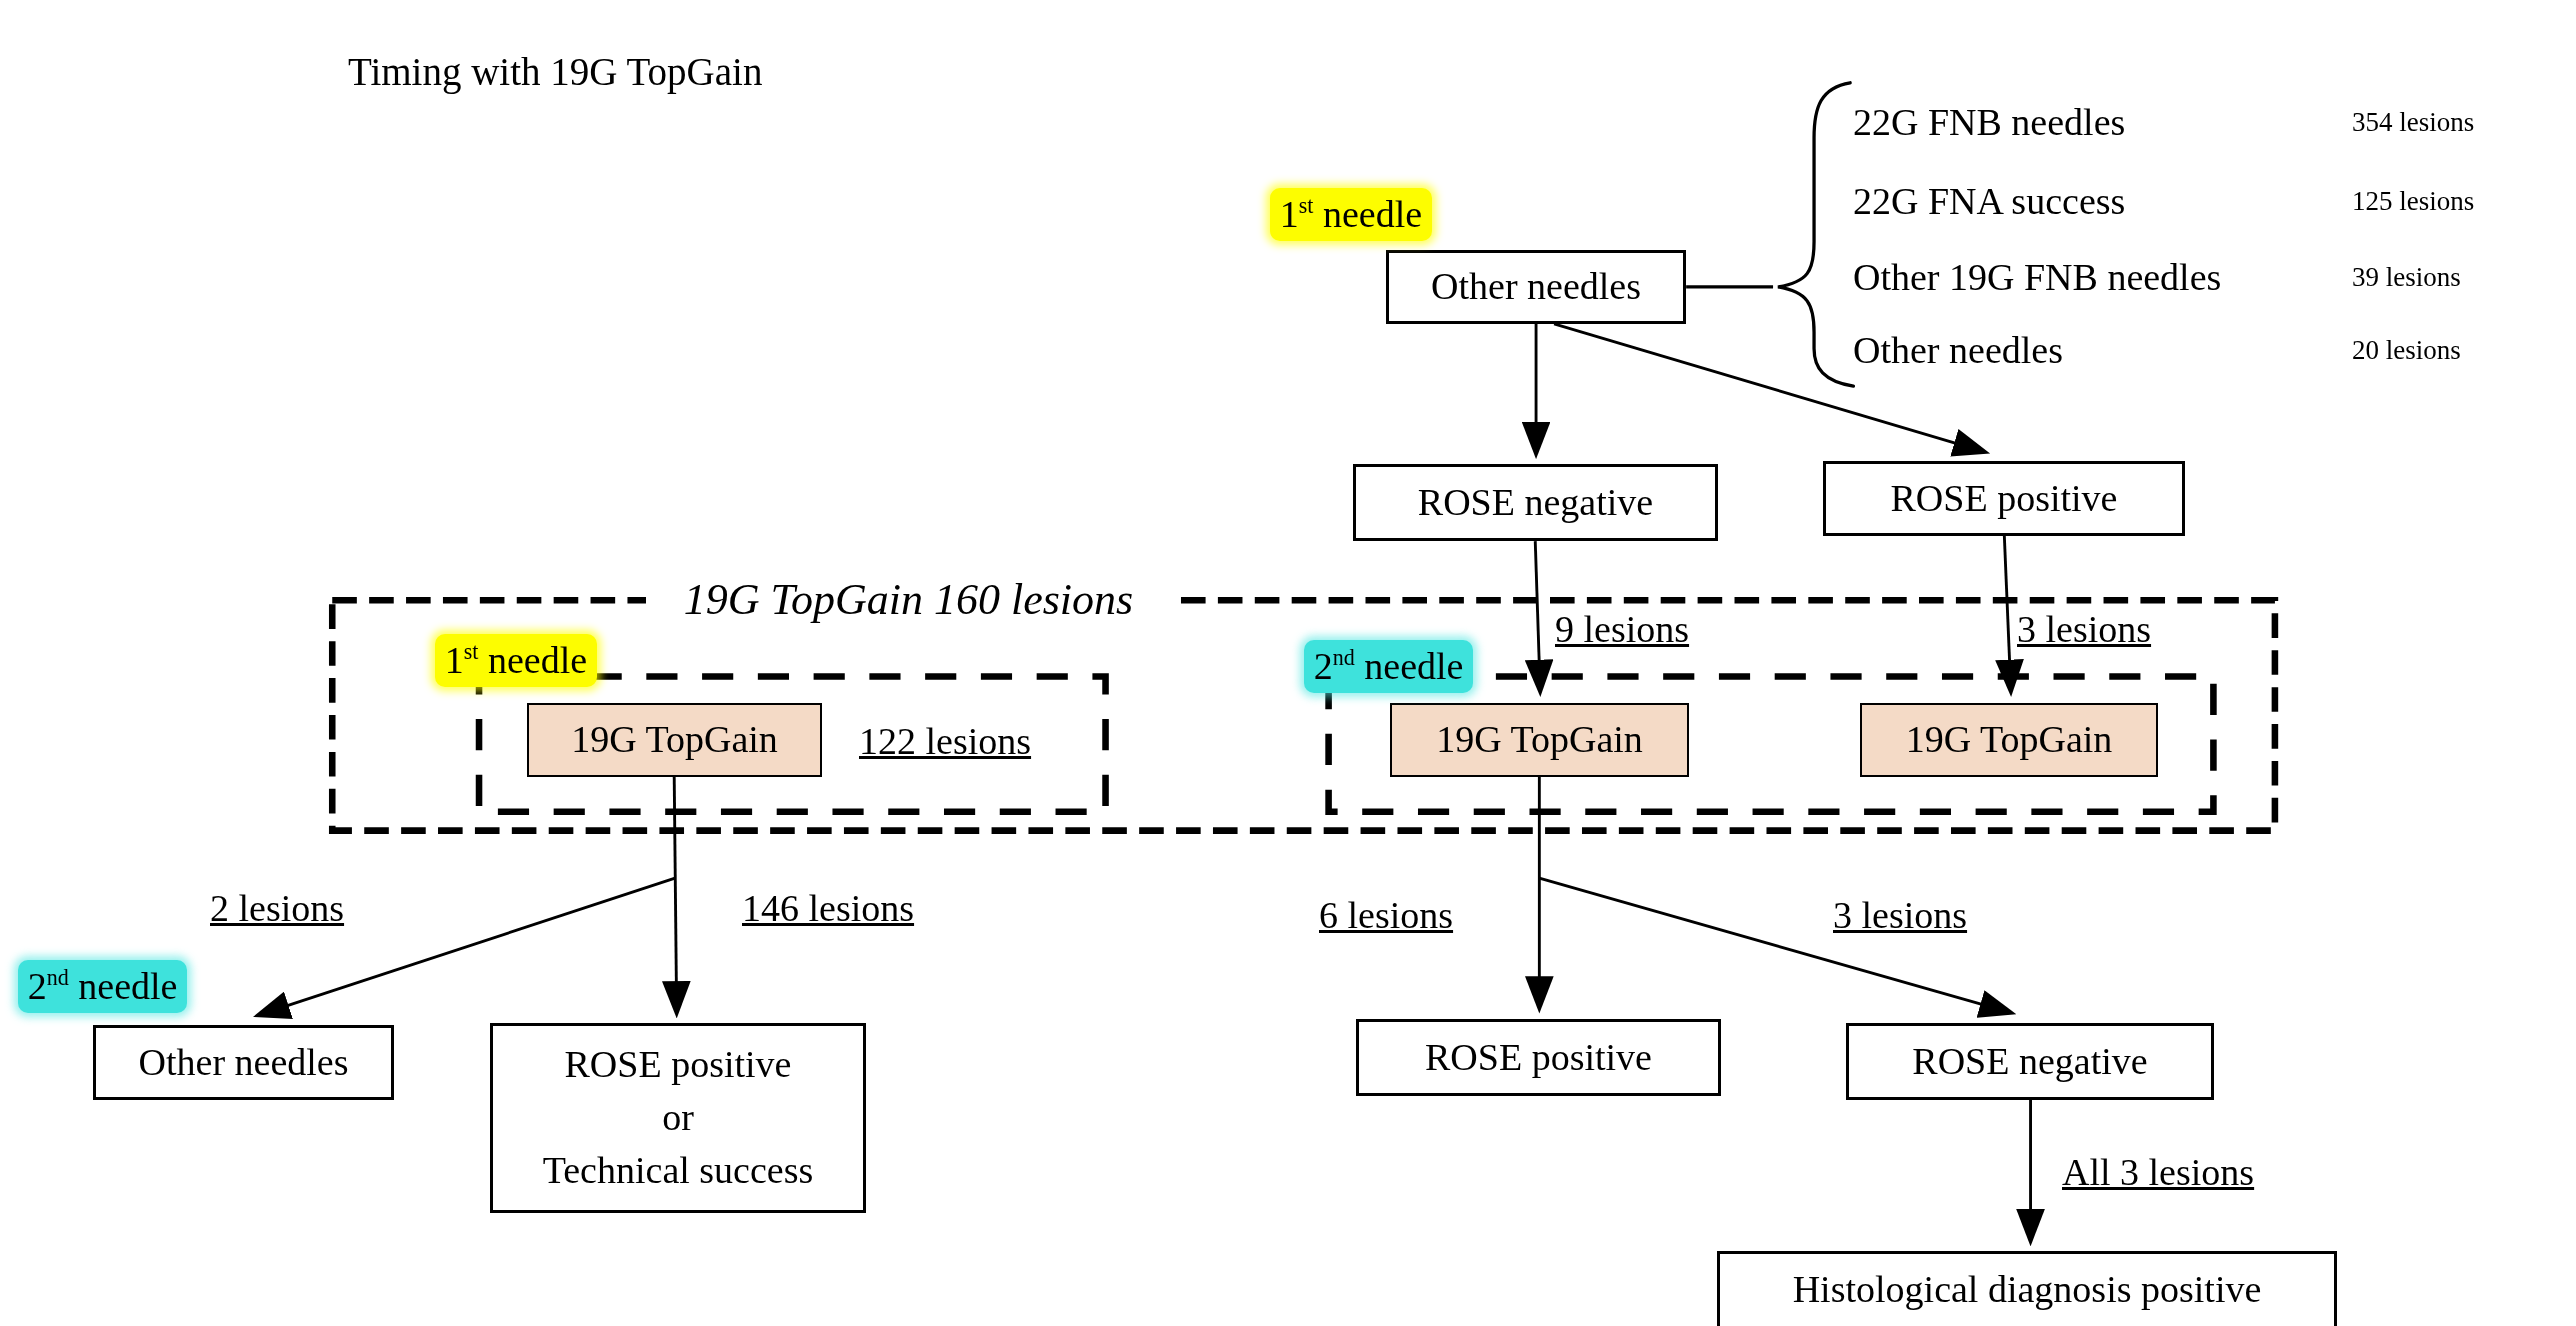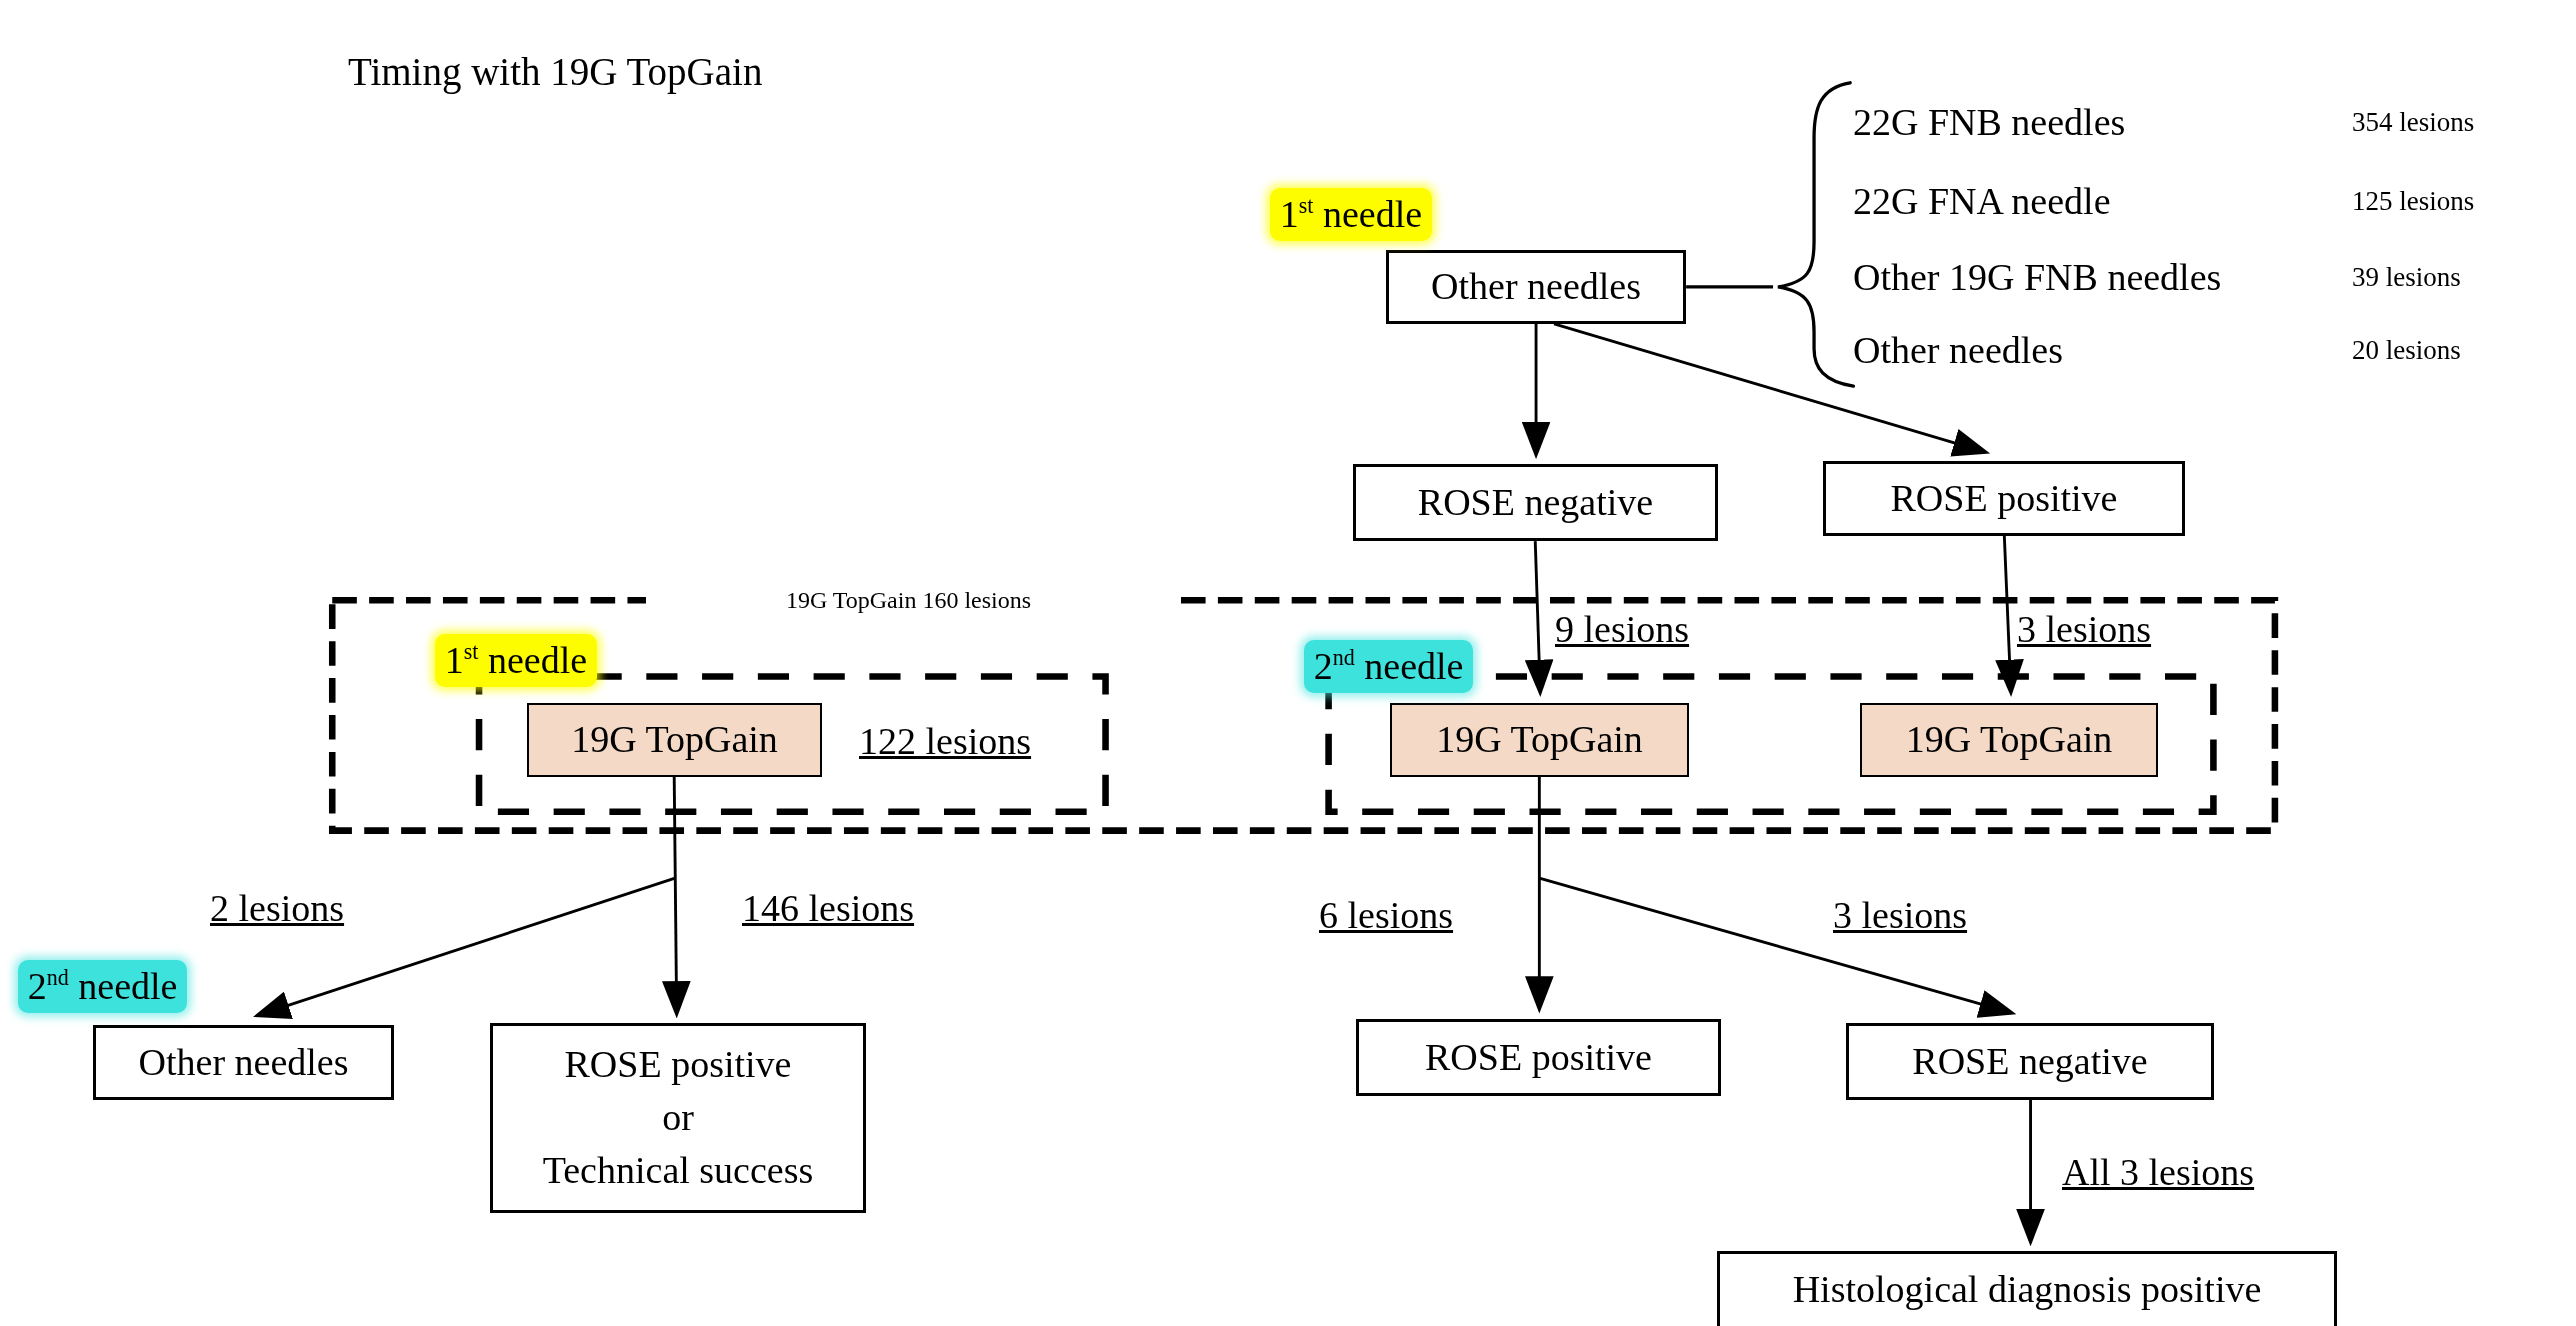--- a/index.html
+++ b/index.html
@@ -17,22 +17,22 @@
   .multiline{flex-direction:column;}
   .lbl{
     position:absolute;z-index:2;font-size:38px;line-height:41px;white-space:nowrap;text-decoration:underline;
   }
   .hl{
     position:absolute;z-index:3;font-size:38px;line-height:46px;white-space:nowrap;
     padding:3.3px 9.8px;border-radius:10px;
   }
   .hl sup,.node sup{font-size:0.58em;line-height:0;}
   .gap-label{
-    position:absolute;z-index:2;background:#fff;font-size:24px;line-height:46px;
-    display:flex;align-items:center;justify-content:center;white-space:nowrap;
+    position:absolute;z-index:2;background:#fff;font-size:44px;line-height:46px;
+    display:flex;align-items:center;justify-content:center;white-space:nowrap;font-style:italic;
   }
   #title{position:absolute;z-index:2;font-size:39px;line-height:43px;white-space:nowrap;}
   .legend-row-name{position:absolute;z-index:2;font-size:38px;line-height:41px;white-space:nowrap;}
   .legend-row-count{position:absolute;z-index:2;font-size:27px;line-height:41px;white-space:nowrap;}
 </style>
 </head>
 <body>
 
 <div id="stage">
 
@@ -74,21 +74,21 @@
   </svg>
 
   <div id="title" style="left:348px;top:23px">Timing with 19G TopGain</div>
 
   <div class="hl" style="left:1270px;top:161px;background:#FDFD00;box-shadow:0 0 8.2px 3.3px rgba(255,255,0,.65)"><span>1</span><sup>st</sup><span> needle</span></div>
 
   <div class="node" style="left:1386px;top:223px;width:300px;height:74px">Other needles</div>
 
   <div class="legend-row-name" style="left:1853px;top:75px">22G FNB needles</div>
   <div class="legend-row-count" style="left:2352px;top:75px">354 lesions</div>
-  <div class="legend-row-name" style="left:1853px;top:154px">22G FNA needle</div>
+  <div class="legend-row-name" style="left:1853px;top:154px">22G FNA success</div>
   <div class="legend-row-count" style="left:2352px;top:154px">125 lesions</div>
   <div class="legend-row-name" style="left:1853px;top:230px">Other 19G FNB needles</div>
   <div class="legend-row-count" style="left:2352px;top:230px">39 lesions</div>
   <div class="legend-row-name" style="left:1853px;top:303px">Other needles</div>
   <div class="legend-row-count" style="left:2352px;top:303px">20 lesions</div>
 
   <div class="node" style="left:1353px;top:437px;width:365px;height:77px">ROSE negative</div>
   <div class="node" style="left:1823px;top:434px;width:362px;height:75px">ROSE positive</div>
 
   <div class="gap-label" style="left:646px;top:549px;width:525px;height:48px">19G TopGain 160 lesions</div>

